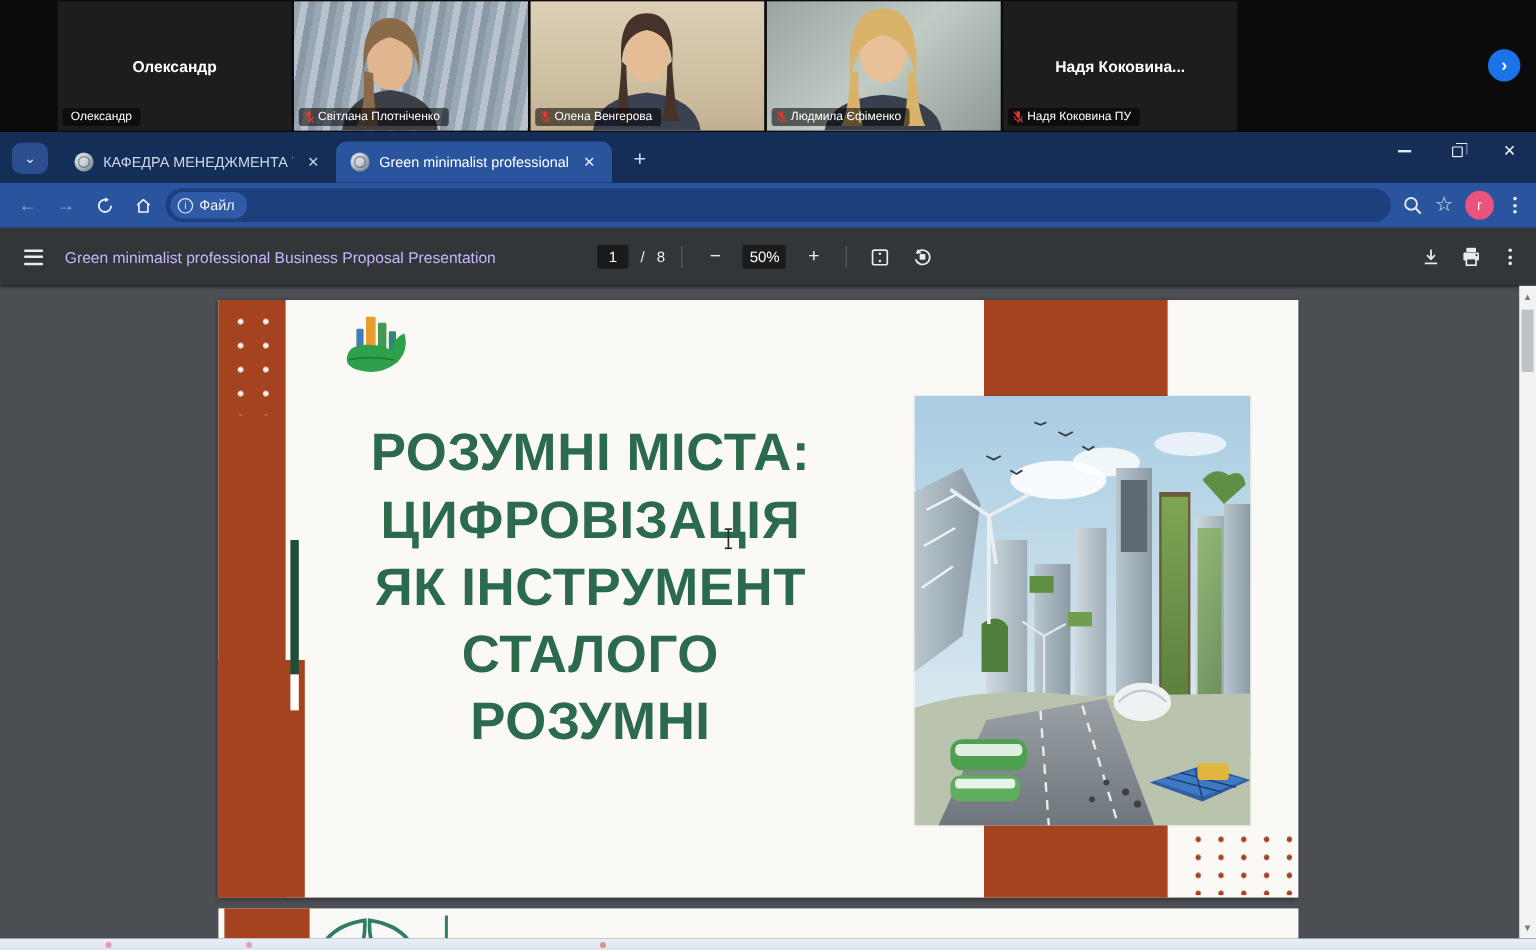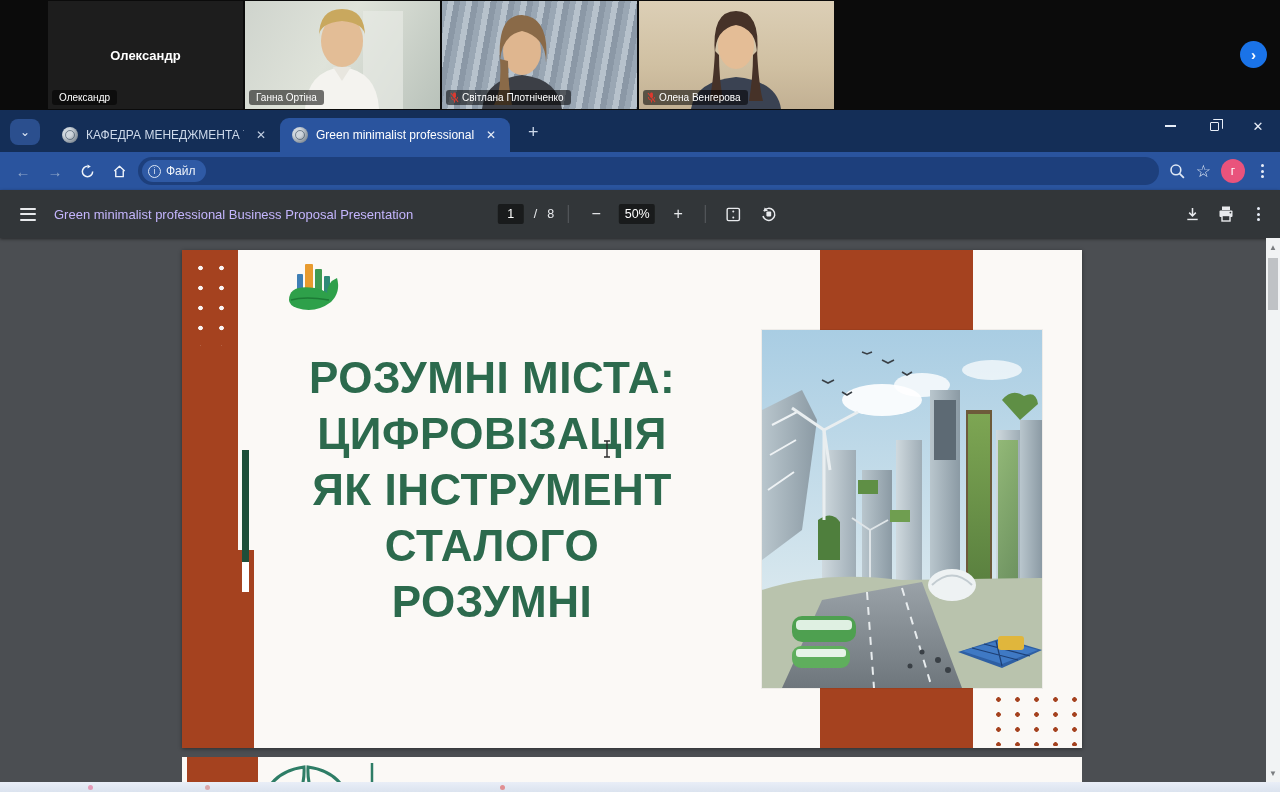--- a/index.html
+++ b/index.html
@@ -106,34 +106,20 @@
 <div class="video-strip">
   <div class="tiles">
 
     <div class="tile dark">
       <div class="tile-center-name">Олександр</div>
       <div class="tile-label nomic">
         <span>Олександр</span>
       </div>
     </div>
 
-    <div class="tile active">
-      <div class="person bg-wall">
-        <svg width="195" height="108" viewBox="0 0 195 108">
-          <rect x="118" y="10" width="40" height="98" fill="#e7e9e4" opacity=".7"></rect>
-          <path d="M60 108 Q62 70 97 66 Q132 70 134 108 Z" fill="#f4f3ef"></path>
-          <ellipse cx="97" cy="40" rx="21" ry="26" fill="#e3bd96"></ellipse>
-          <path d="M74 36 Q74 8 97 8 Q120 8 120 36 Q120 22 97 20 Q74 22 74 36 Z" fill="#c9a85e"></path>
-          <path d="M88 66 L97 80 L106 66 Z" fill="#e8e6df"></path>
-        </svg>
-      </div>
-      <div class="tile-label nomic">
-        <span>Ганна Ортіна</span>
-      </div>
-    </div>
 
     <div class="tile">
       <div class="person bg-curtain">
         <svg width="195" height="108" viewBox="0 0 195 108">
           <path d="M40 108 Q44 78 80 74 Q116 78 120 108 Z" fill="#3c3f46"></path>
           <ellipse cx="80" cy="50" rx="19" ry="24" fill="#dfb68f"></ellipse>
           <path d="M58 60 Q55 14 80 14 Q108 16 104 62 Q104 36 80 30 Q60 34 58 60 Z" fill="#8a6a48"></path>
           <path d="M58 58 Q60 90 52 104 L70 104 Q66 84 66 60 Z" fill="#8a6a48"></path>
         </svg>
       </div>
@@ -162,21 +148,53 @@
         <svg class="mic-muted" viewBox="0 0 10 12">
           <rect x="3.4" y="0.5" width="3.2" height="6" rx="1.6" fill="#e03a2f"></rect>
           <path d="M1.5 5.5 Q1.5 9 5 9 Q8.5 9 8.5 5.5" stroke="#e03a2f" stroke-width="1" fill="none"></path>
           <rect x="4.4" y="9" width="1.2" height="2.5" fill="#e03a2f"></rect>
           <line x1="1" y1="1" x2="9" y2="11" stroke="#e03a2f" stroke-width="1.2"></line>
         </svg>
         <span>Олена Венгерова</span>
       </div>
     </div>
 
-
+    <div class="tile">
+      <div class="person bg-gray">
+        <svg width="195" height="108" viewBox="0 0 195 108">
+          <path d="M48 108 Q52 82 97 78 Q142 82 146 108 Z" fill="#39404b"></path>
+          <ellipse cx="97" cy="42" rx="20" ry="26" fill="#e8c09a"></ellipse>
+          <path d="M70 70 Q64 6 97 6 Q130 6 124 70 Q122 34 97 28 Q72 34 70 70 Z" fill="#d9b36a"></path>
+          <path d="M70 60 Q68 92 62 104 L80 104 Q76 80 76 58 Z" fill="#d9b36a"></path>
+          <path d="M124 60 Q126 92 132 104 L114 104 Q118 80 118 58 Z" fill="#d9b36a"></path>
+        </svg>
+      </div>
+      <div class="tile-label">
+        <svg class="mic-muted" viewBox="0 0 10 12">
+          <rect x="3.4" y="0.5" width="3.2" height="6" rx="1.6" fill="#e03a2f"></rect>
+          <path d="M1.5 5.5 Q1.5 9 5 9 Q8.5 9 8.5 5.5" stroke="#e03a2f" stroke-width="1" fill="none"></path>
+          <rect x="4.4" y="9" width="1.2" height="2.5" fill="#e03a2f"></rect>
+          <line x1="1" y1="1" x2="9" y2="11" stroke="#e03a2f" stroke-width="1.2"></line>
+        </svg>
+        <span>Людмила Єфіменко</span>
+      </div>
+    </div>
+
+    <div class="tile dark">
+      <div class="tile-center-name">Надя  Коковина...</div>
+      <div class="tile-label">
+        <svg class="mic-muted" viewBox="0 0 10 12">
+          <rect x="3.4" y="0.5" width="3.2" height="6" rx="1.6" fill="#e03a2f"></rect>
+          <path d="M1.5 5.5 Q1.5 9 5 9 Q8.5 9 8.5 5.5" stroke="#e03a2f" stroke-width="1" fill="none"></path>
+          <rect x="4.4" y="9" width="1.2" height="2.5" fill="#e03a2f"></rect>
+          <line x1="1" y1="1" x2="9" y2="11" stroke="#e03a2f" stroke-width="1.2"></line>
+        </svg>
+        <span>Надя Коковина ПУ</span>
+      </div>
+    </div>
   </div>
 
   <div class="next-btn">
     <span>›</span>
   </div>
 </div>
 
 <div class="tab-bar">
   <div class="tab-search-btn">
     <span>⌄</span>

